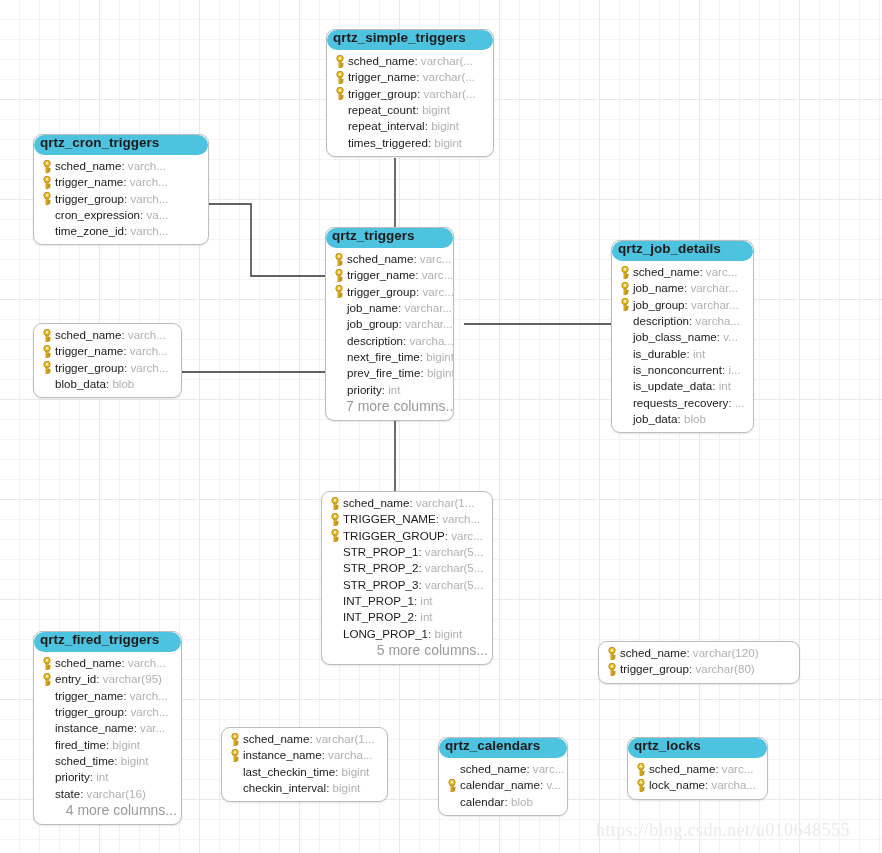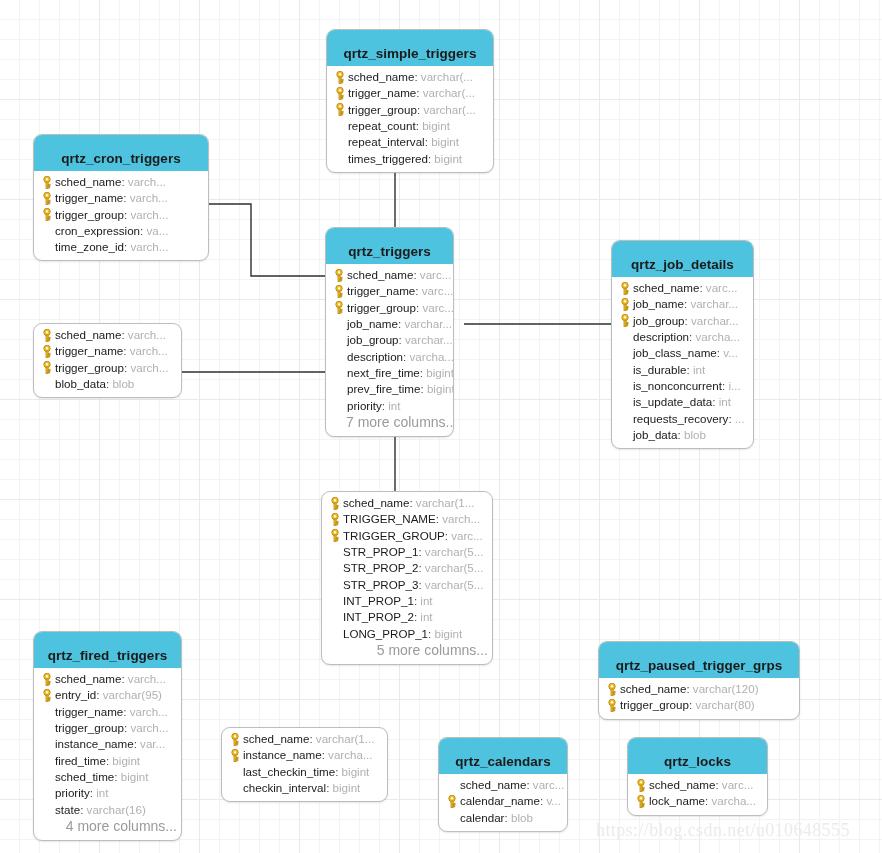--- a/index.html
+++ b/index.html
@@ -31,25 +31,26 @@
     border-radius:9px;
     box-shadow:0 1px 2px rgba(0,0,0,0.10);
     overflow:hidden;
     box-sizing:border-box;
   }
   .tbl-header{
     background:#4ec3e0;
     color:#1b1b1b;
     font-weight:bold;
     font-size:13.5px;
-    text-align:center;
-    padding:16px 6px 5px 6px;
+    text-align:left;
+    padding:0 6px 5px 6px;
     line-height:15px;
     white-space:nowrap;
     overflow:hidden;
+    border-radius:11px;
   }
   .tbl-body{padding:3px 0 5px 0;text-align:right;}
   .col-row{
     display:flex;
     align-items:center;
     height:16.3px;
     padding:0 4px 0 6px;
     white-space:nowrap;
     overflow:hidden;
     font-size:11.6px;
@@ -591,21 +592,20 @@
         <div class="col-row">
           <span class="keyslot"></span>
           <span class="colname">state</span>
           <span class="colsep">:&nbsp;</span>
           <span class="coltype">varchar(16)</span>
         </div>
         <div class="more-row">4 more columns...</div>
       </div>
     </div>
     <div class="table-card" style="left: 598px; top: 641px; width: 202px;">
-      <div class="tbl-header">qrtz_paused_trigger_grps</div>
       <div class="tbl-body">
         <div class="col-row">
           <span class="keyslot">
             <svg width="11" height="13" viewBox="0 0 11 13">
               <circle cx="5" cy="3.4" r="3.2" fill="#f2c12a" stroke="#b5870c" stroke-width="0.9"></circle>
               <circle cx="5" cy="3.3" r="1.15" fill="#ffffff"></circle>
               <rect x="4.0" y="6.1" width="2.1" height="6.4" fill="#f2c12a" stroke="#b5870c" stroke-width="0.8"></rect>
               <rect x="6.0" y="8.2" width="2.1" height="1.5" fill="#f2c12a" stroke="#b5870c" stroke-width="0.7"></rect>
               <rect x="6.0" y="10.5" width="1.8" height="1.4" fill="#f2c12a" stroke="#b5870c" stroke-width="0.7"></rect>
             </svg>

